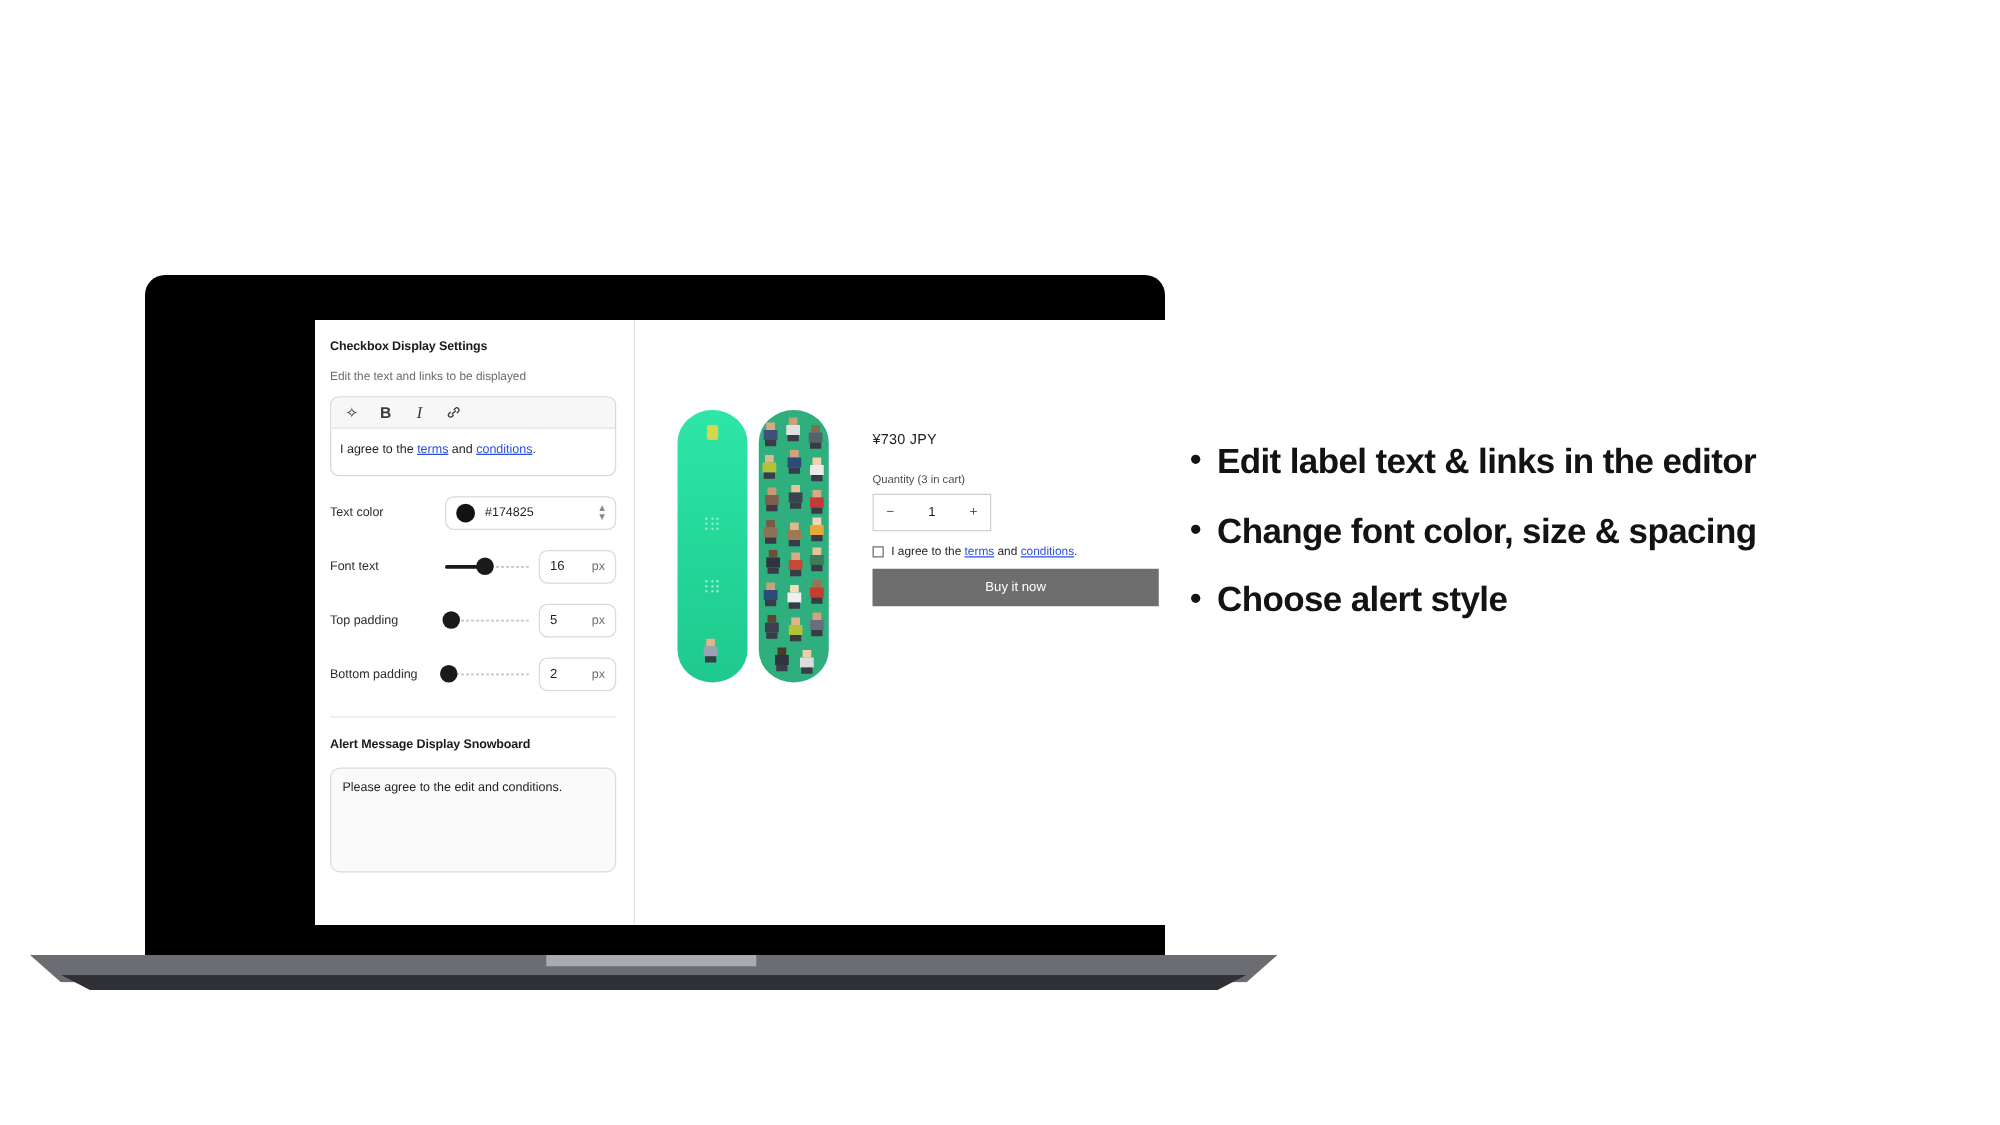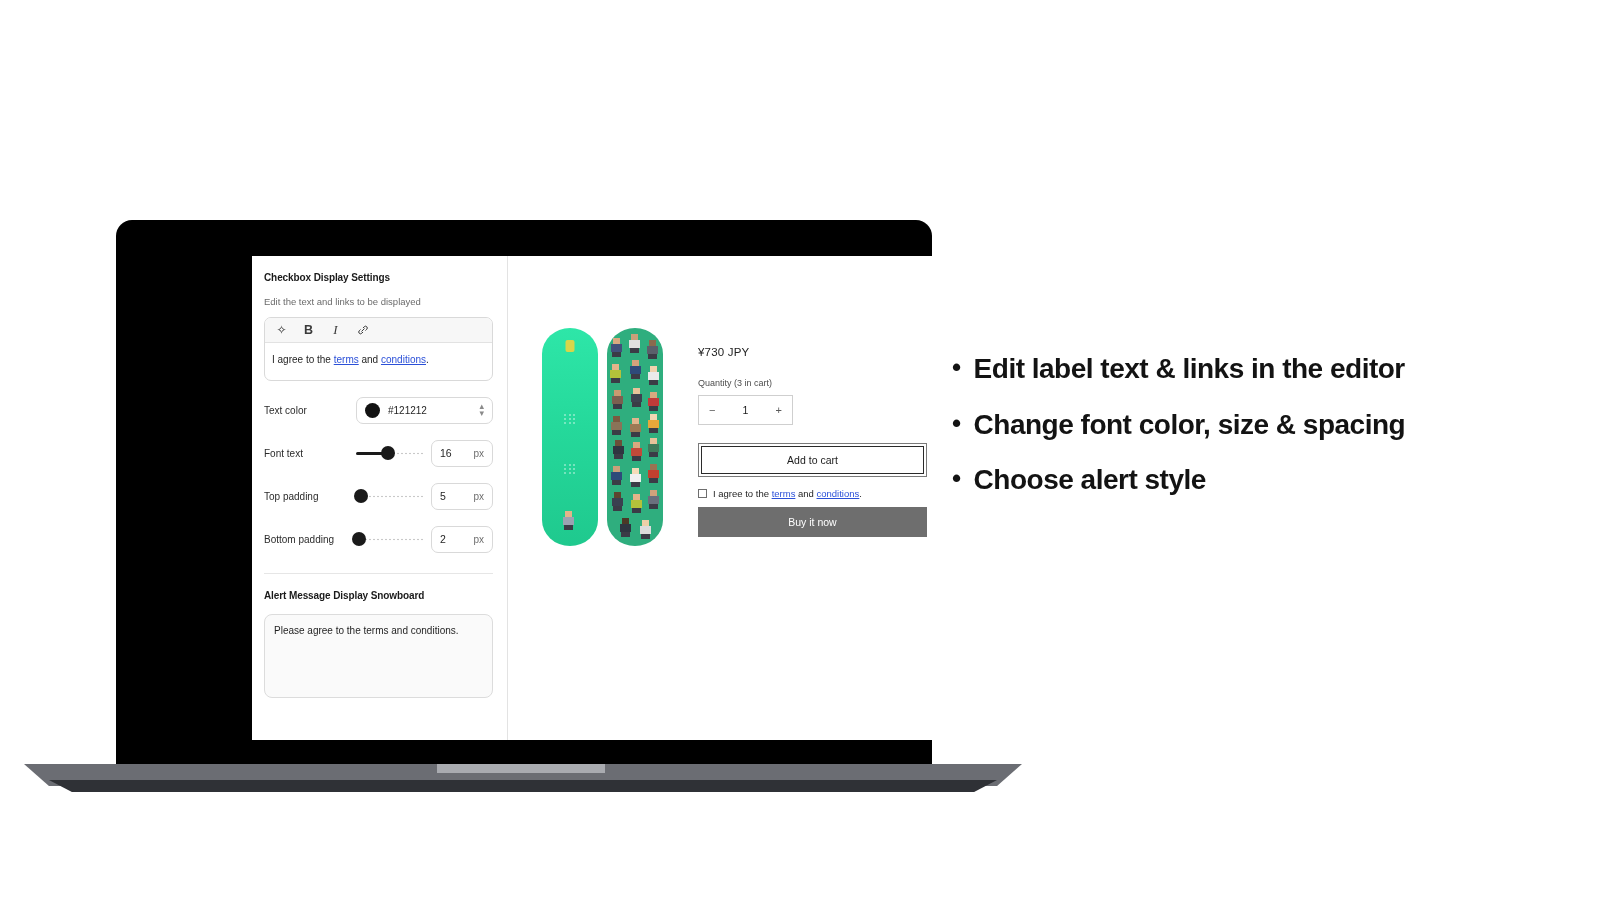--- a/index.html
+++ b/index.html
@@ -211,21 +211,21 @@
             </div>
             <div class="rte-body">
               <span>I agree to the </span><a href="#">terms</a><span> and </span><a href="#">conditions</a><span>.</span>
             </div>
           </div>
 
           <div class="ctrl-row">
             <div class="ctrl-label">Text color</div>
             <div class="color-field">
               <span class="swatch"></span>
-              <span class="color-val">#121212</span>
+              <span class="color-val">#174825</span>
               <span class="stepper-caret">▴<br>▾</span>
             </div>
           </div>
 
           <div class="ctrl-row">
             <div class="ctrl-label">Font text</div>
             <div class="slider-wrap">
               <div class="slider-track-dotted"></div>
               <div class="slider-fill" style="width:48%"></div>
               <div class="slider-knob" style="left:48%"></div>
@@ -258,21 +258,21 @@
             </div>
             <div class="num-field">
               <span class="num-val">2</span>
               <span class="num-unit">px</span>
             </div>
           </div>
 
           <div class="divider"></div>
 
           <div class="sec-title">Alert Message Display Snowboard</div>
-          <div class="alert-area">Please agree to the terms and conditions.</div>
+          <div class="alert-area">Please agree to the edit and conditions.</div>
 
         </div>
 
         <div class="preview-panel">
 
           <div class="boards">
             <div class="board board-a">
               <span class="badge-tag"></span>
               <div class="board-dots" style="top:86px">
                 <i></i>
@@ -425,23 +425,20 @@
           <div class="pdp">
             <div class="pdp-price">¥730 JPY</div>
 
             <div class="qty-label">Quantity (3 in cart)</div>
             <div class="qty-box">
               <span class="qty-btn">−</span>
               <span class="qty-val">1</span>
               <span class="qty-btn">+</span>
             </div>
 
-            <div class="atc-outer">
-              <div class="atc-inner">Add to cart</div>
-            </div>
 
             <div class="agree-row">
               <span class="agree-box"></span>
               <span><span>I agree to the </span><a href="#">terms</a><span> and </span><a href="#">conditions</a><span>.</span></span>
             </div>
 
             <div class="buy-btn">Buy it now</div>
           </div>
 
         </div>

